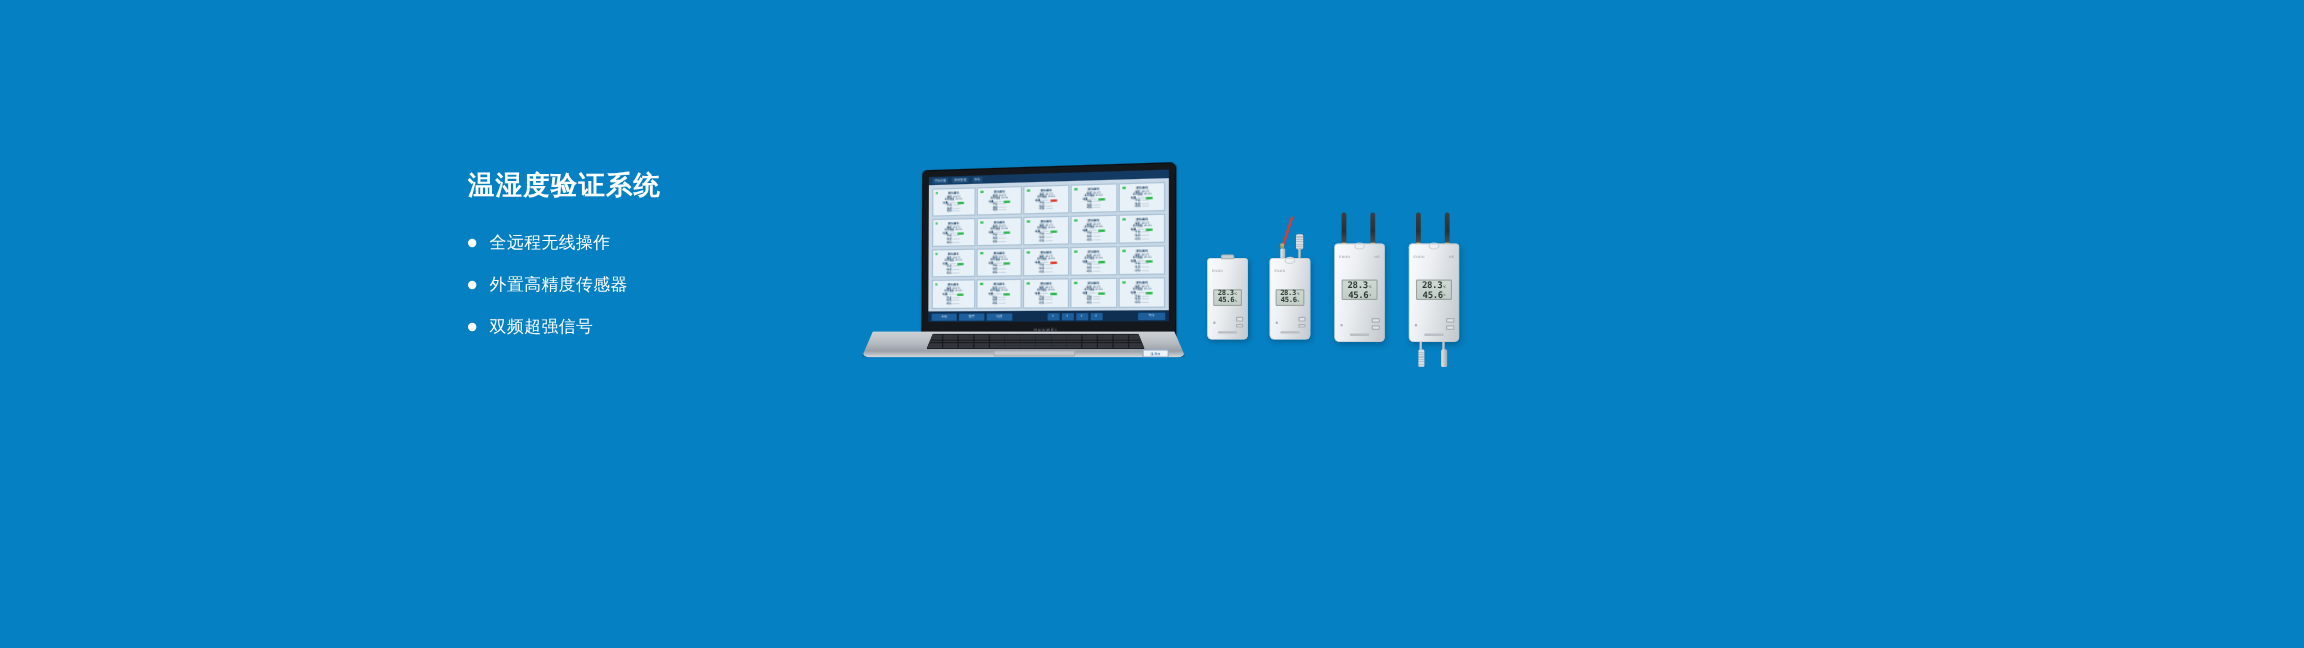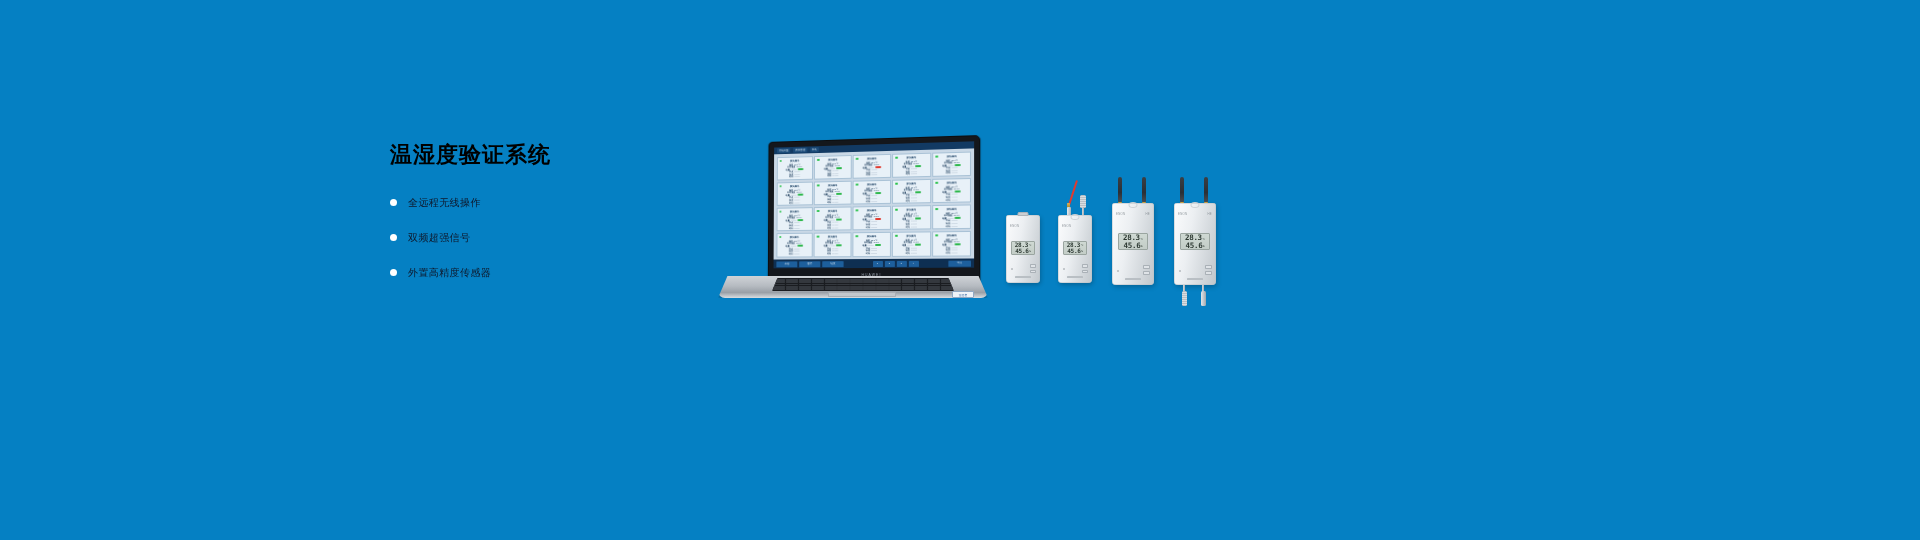--- a/index.html
+++ b/index.html
@@ -6,37 +6,37 @@
   html,body { width:1920px; height:540px; overflow:hidden; }
   body {
     background:#0580c3;
     font-family:"Liberation Sans","DejaVu Sans",sans-serif;
     position:relative;
   }
 
   
   .copy { position:absolute; left:390px; top:140px; width:360px; }
   .copy h1 {
-    font-size:22px; font-weight:bold; color:#000000;
+    font-size:22px; font-weight:bold; color:#ffffff;
     letter-spacing:1px; line-height:30px; white-space:nowrap;
   }
   .copy .sub {
     margin-top:15px; font-size:13.5px; color:#ffffff;
     letter-spacing:.4px; line-height:20px; white-space:nowrap;
   }
   .bullets { margin-top:20px; }
   .bullet {
     display:flex; align-items:center; height:25px; margin-top:0; padding:0;
   }
   .bullet + .bullet { margin-top:10px; }
   .dot {
     width:7px; height:7px; border-radius:50%; background:#ffffff;
     flex:0 0 auto; margin-right:11px;
   }
-  .bullet span.txt { font-size:10px; color:#0f172a; letter-spacing:.4px; white-space:nowrap; }
+  .bullet span.txt { font-size:14px; color:#ffffff; letter-spacing:.4px; white-space:nowrap; }
 
   
   .laptop { position:absolute; left:718px; top:138px; width:270px; height:160px; }
 
   .lid {
     position:absolute; left:46px; top:0; width:215px; height:144px;
     background:#14171c; border-radius:4px 5px 2px 2px;
     transform:perspective(700px) rotateY(-9deg) rotateX(1deg);
     transform-origin:bottom center;
     box-shadow:0 1px 2px rgba(0,0,0,.35);
@@ -151,25 +151,25 @@
 
 <div class="copy">
   <h1>温湿度验证系统</h1>
   <div class="bullets">
     <div class="bullet">
       <span class="dot"></span>
       <span class="txt">全远程无线操作</span>
     </div>
     <div class="bullet">
       <span class="dot"></span>
-      <span class="txt">双频超强信号</span>
+      <span class="txt">外置高精度传感器</span>
     </div>
     <div class="bullet">
       <span class="dot"></span>
-      <span class="txt">外置高精度传感器</span>
+      <span class="txt">双频超强信号</span>
     </div>
   </div>
 </div>
 
 <div class="laptop">
 
   <div class="lid">
     <div class="lid-inner">
       <div class="app">
 

